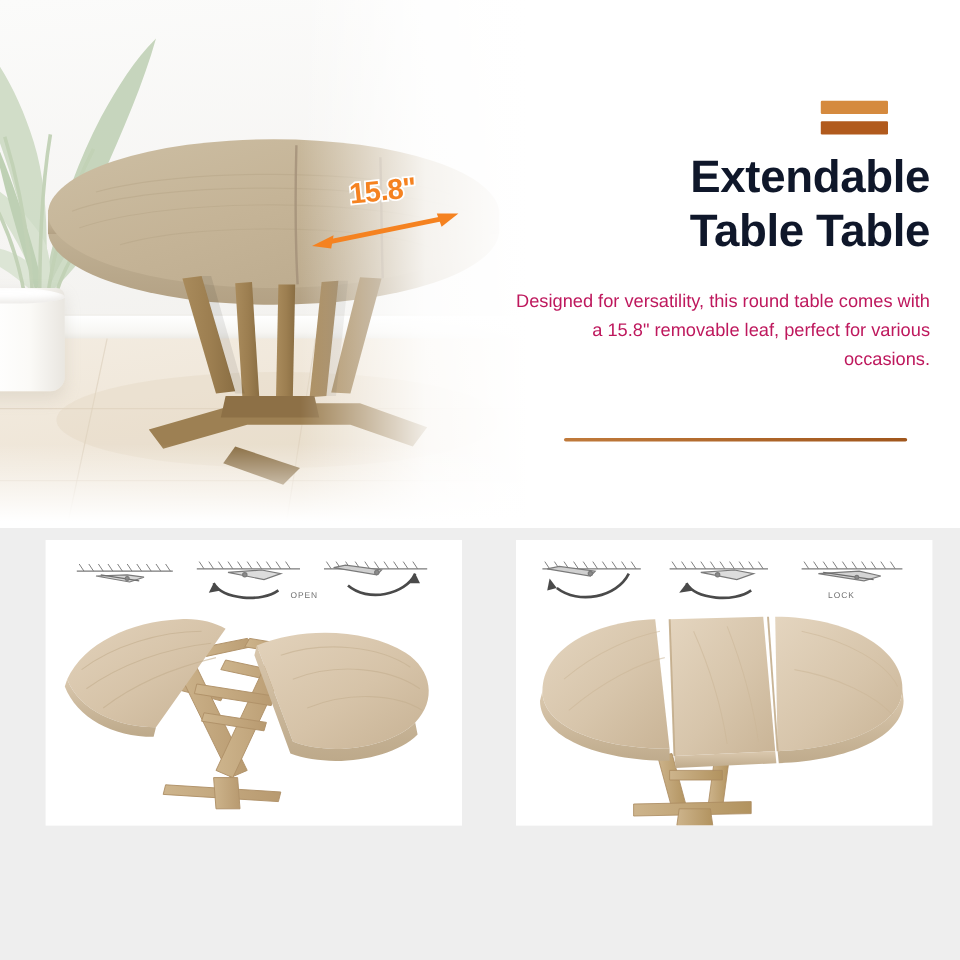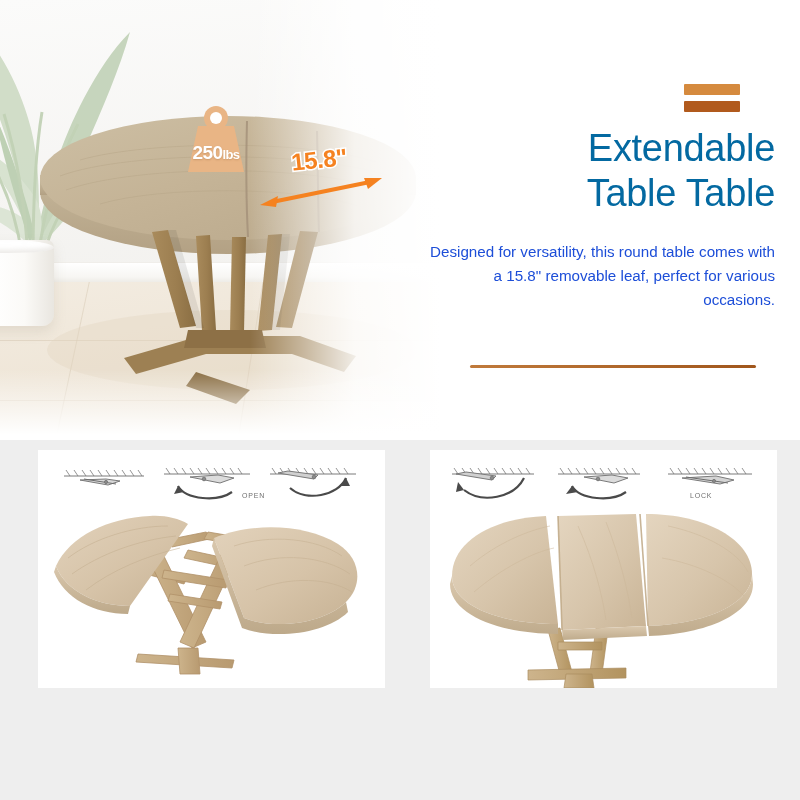--- a/index.html
+++ b/index.html
@@ -44,26 +44,26 @@
        background:#ffffff;border-radius:50%/60% 60% 40% 40%;
        box-shadow:inset 0 -3px 5px rgba(200,195,185,.35);}
 
   
   .brandmark{position:absolute;left:684px;top:84px;width:56px;}
   .brandmark .bar{height:11px;border-radius:1px;}
   .brandmark .bar.b1{background:#d58a3e;}
   .brandmark .bar.b2{background:#b15a1d;margin-top:6px;}
 
   .headline{position:absolute;left:430px;top:126px;width:345px;
-     text-align:right;color:#0369a1;
-     font-size:38px;line-height:45px;font-weight:normal;letter-spacing:-.3px;}
+     text-align:right;color:#0f172a;
+     font-size:38px;line-height:45px;font-weight:bold;letter-spacing:-.3px;}
   .headline .l2{display:block;}
 
   .blurb{position:absolute;left:420px;top:240px;width:355px;
-     text-align:right;color:#1d4ed8;font-size:15.2px;line-height:24px;}
+     text-align:right;color:#be185d;font-size:15.2px;line-height:24px;}
 
   .rule{position:absolute;left:470px;top:365px;width:286px;height:3px;
      background:linear-gradient(90deg,#c07a3b,#a0561c);border-radius:2px;}
 
   
   .weight-badge{position:absolute;left:182px;top:98px;width:68px;height:78px;}
   .weight-badge svg{position:absolute;left:0;top:0;}
   .weight-badge .wlabel{position:absolute;left:0;top:44px;width:68px;text-align:center;
      color:#ffffff;font-weight:bold;font-size:19px;letter-spacing:-.6px;
      text-shadow:0 1px 2px rgba(150,100,55,.35);}
@@ -177,28 +177,20 @@
         <g fill="#000" opacity=".08">
           <path d="M168 230 L176 230 L204 328 L196 328 Z"></path>
           <path d="M282 234 L290 234 L280 330 L272 330 Z"></path>
         </g>
       </svg>
 
       <div class="photo-fade"></div>
       <div class="photo-fade-b"></div>
     </div>
 
-    <div class="weight-badge">
-      <svg width="68" height="78" viewBox="0 0 68 78">
-        <path d="M16 28 L52 28 L62 74 L6 74 Z" fill="#e9b585"></path>
-        <circle cx="34" cy="20" r="12" fill="#e9b585"></circle>
-        <circle cx="34" cy="20" r="6" fill="#ffffff"></circle>
-      </svg>
-      <div class="wlabel"><span>250</span><span class="unit">lbs</span></div>
-    </div>
 
     <div class="dim">
       <div class="dimtext">15.8"</div>
       <svg width="130" height="36" viewBox="0 0 130 36">
         <g stroke="#f58220" stroke-width="4" fill="#f58220">
           <line x1="14" y1="30" x2="112" y2="10"></line>
           <polygon points="2,33 20,24 18,35" stroke="none"></polygon>
           <polygon points="124,6 106,6 110,17" stroke="none"></polygon>
         </g>
       </svg>

